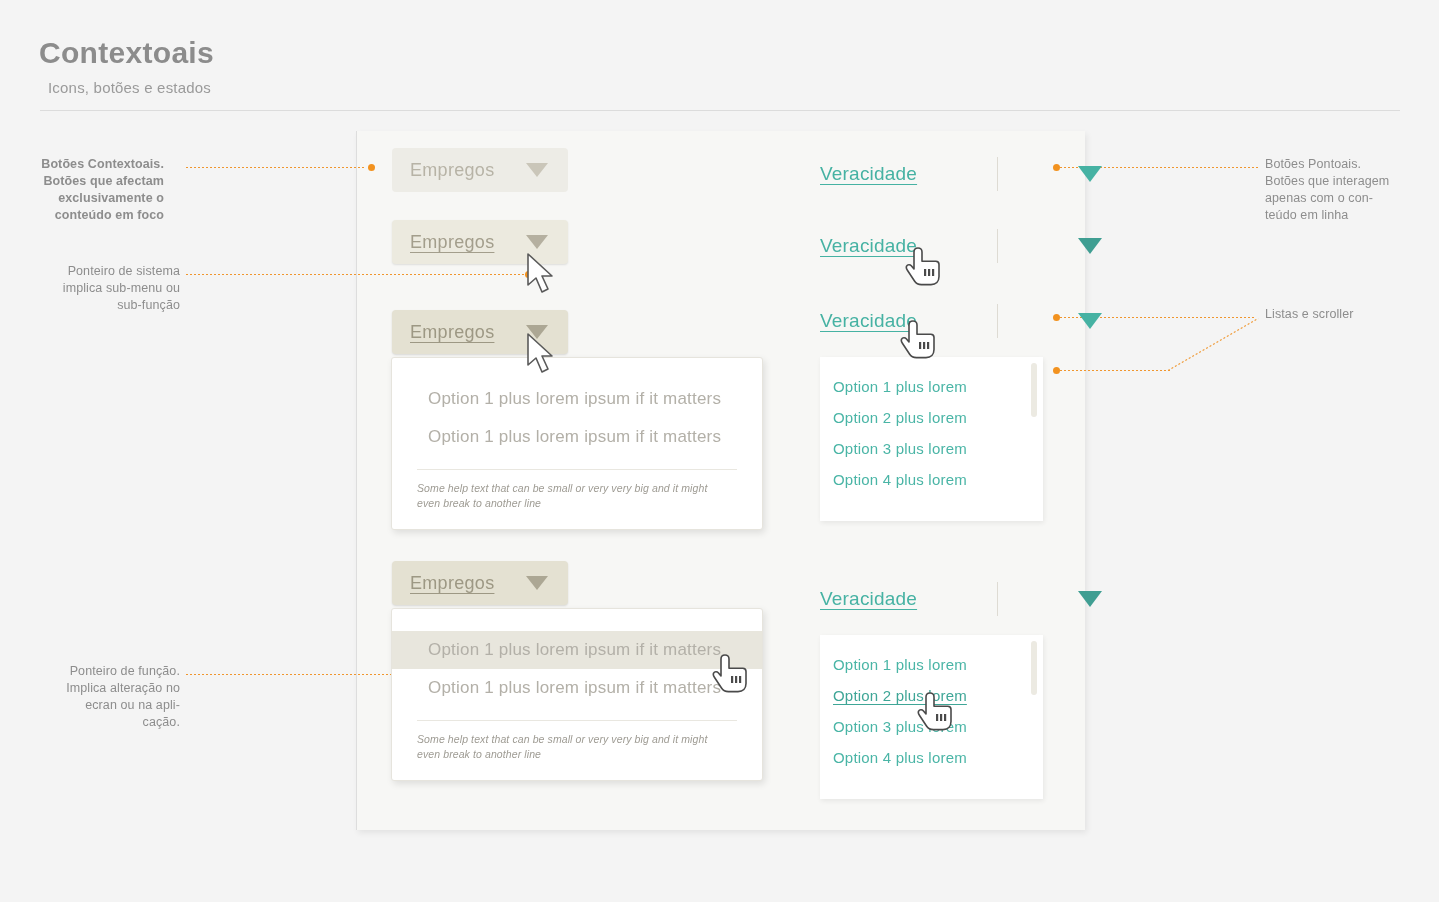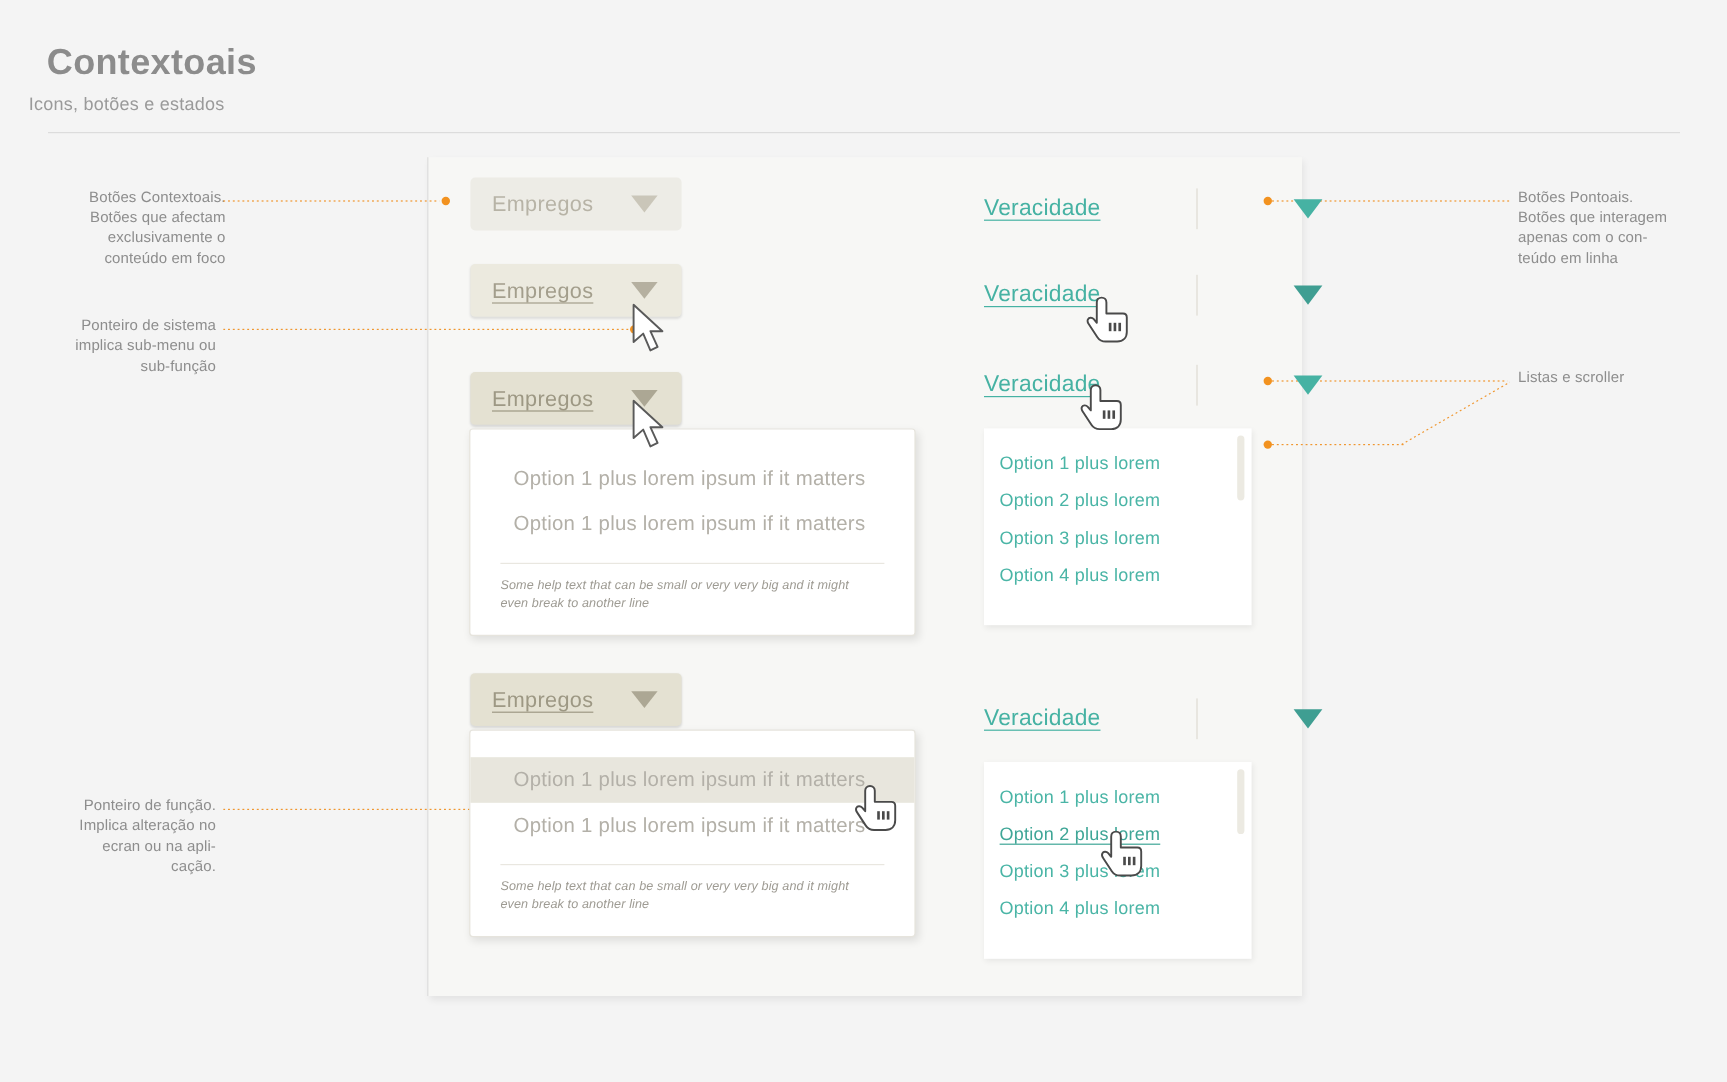--- a/index.html
+++ b/index.html
@@ -11,21 +11,21 @@
     overflow:hidden;
     -webkit-font-smoothing:antialiased;
   }
   
   #page-title{
     position:absolute;left:39px;top:36px;
     font-size:30px;font-weight:bold;letter-spacing:.3px;
     color:#8c8c8c;
   }
   #page-subtitle{
-    position:absolute;left:24px;top:79px;
+    position:absolute;left:48px;top:79px;
     font-size:15px;color:#9a9a9a;letter-spacing:.2px;
   }
   #header-rule{
     position:absolute;left:40px;top:110px;width:1360px;height:1px;
     background:#dcdcdc;
   }
   
   #main-panel{
     position:absolute;left:356px;top:131px;width:728px;height:699px;
     background:#f7f7f5;
@@ -135,21 +135,21 @@
 </style>
 </head>
 <body>
 
 <div id="page-title">Contextoais</div>
 <div id="page-subtitle">Icons, botões e estados</div>
 <div id="header-rule"></div>
 
 <div id="main-panel"></div>
 
-<div class="annot right-align" style="left:28px;top:156px;width:160px;white-space:pre-line;">Botões Contextoais.
+<div class="annot right-align" style="left:4px;top:156px;width:160px;white-space:pre-line;font-weight:bold;">Botões Contextoais.
 Botões que afectam
 exclusivamente o
 conteúdo em foco</div>
 <div class="conn" style="left:186px;top:167px;width:180px;"></div>
 <div class="dot" style="left:368px;top:164px;"></div>
 
 <div class="annot right-align" style="left:20px;top:263px;width:160px;white-space:pre-line;">Ponteiro de sistema
 implica sub-menu ou
 sub-função</div>
 <div class="conn" style="left:186px;top:274px;width:338px;"></div>

